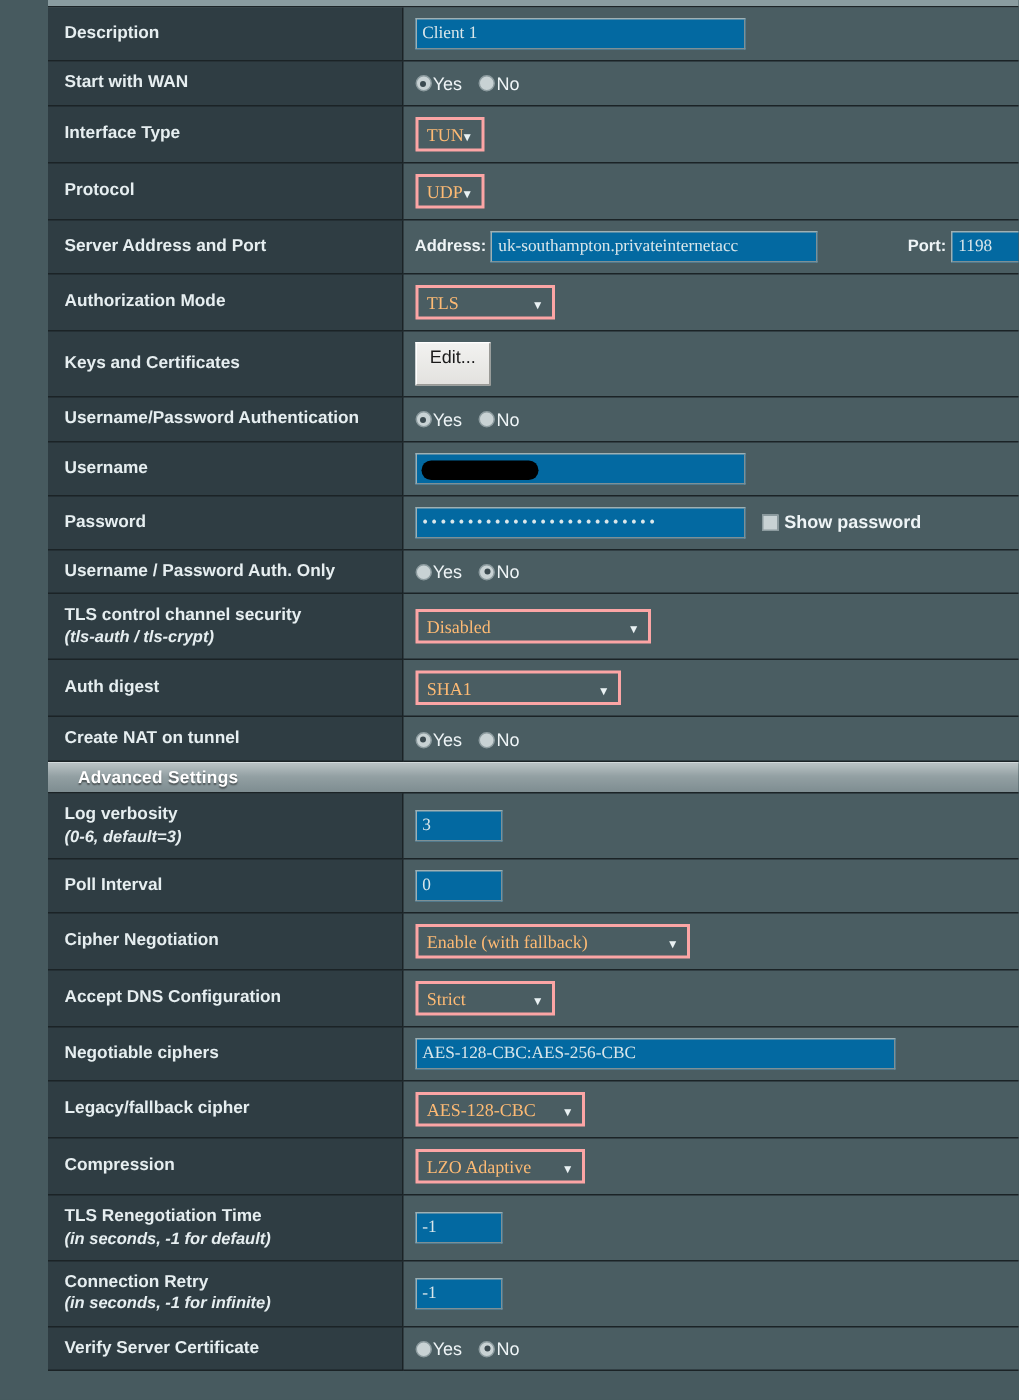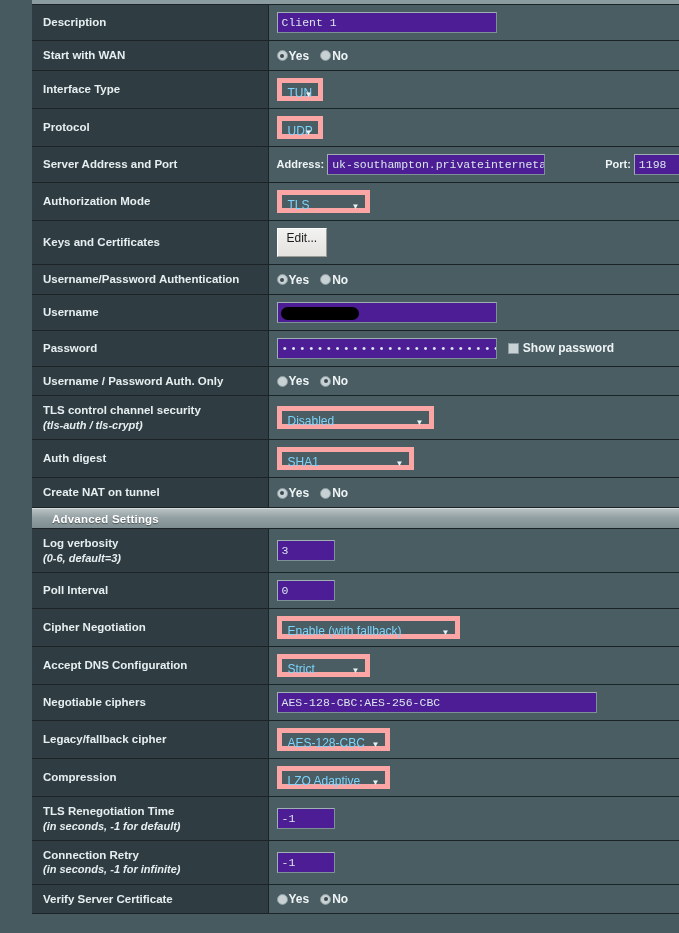--- a/index.html
+++ b/index.html
@@ -55,26 +55,26 @@
     color: #ffffff;
     font-size: 11.5px;
     font-weight: bold;
     text-shadow: 0 1px 1px rgba(0,0,0,.45);
     letter-spacing: .2px;
   }
 
   
   .tin {
     display: inline-block;
-    background: #4c1d95;
+    background: #0369a1;
     border: 1px solid #9fb0b3;
     border-right-color: #7d9096;
     border-bottom-color: #7d9096;
     color: #d9e6ea;
-    font-family: Liberation Mono, monospace;
+    font-family: Liberation Serif, serif;
     font-size: 11.5px;
     height: 21px;
     line-height: 19px;
     padding: 0 4px;
     overflow: hidden;
     white-space: nowrap;
     vertical-align: middle;
   }
   .tin.w-desc   { width: 220px; }
   .tin.w-addr   { width: 218px; }
@@ -95,23 +95,23 @@
     letter-spacing: 2.2px;
     font-size: 11px;
     color: #dbe7ea;
   }
 
   
   .sel {
     display: inline-block;
     position: relative;
     background: #4a5d62;
-    border: 5px solid #fca5a5;
-    color: #7dd3fc;
-    font-family: Liberation Sans, sans-serif;
+    border: 2px solid #fca5a5;
+    color: #fdba74;
+    font-family: Liberation Serif, serif;
     font-size: 12px;
     height: 23px;
     line-height: 21px;
     padding: 0 20px 0 6px;
     white-space: nowrap;
     vertical-align: middle;
   }
   .sel::after {
     content: "\25BC";
     position: absolute;
@@ -143,21 +143,21 @@
     content: "";
     position: absolute;
     left: 2.5px; top: 2.5px;
     width: 4px; height: 4px;
     border-radius: 50%;
     background: #3b4a50;
   }
   .rlabel {
     color: #eef4f6;
     font-size: 12px;
-    font-weight: bold;
+    font-weight: normal;
     margin-right: 11px;
     margin-left: 1px;
     vertical-align: middle;
   }
 
   
   .cbox {
     width: 11px; height: 11px;
     background: #c8d2d4;
     border: 1px solid #8c9b9f;

